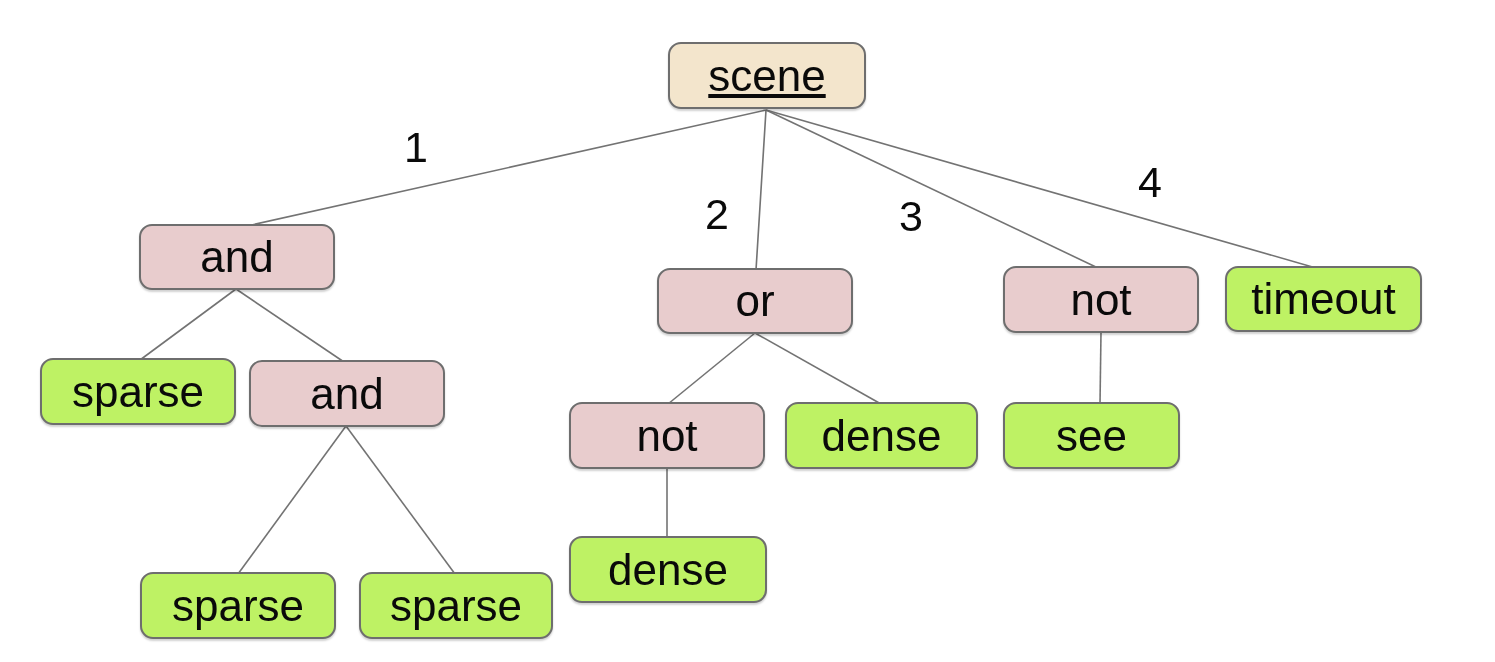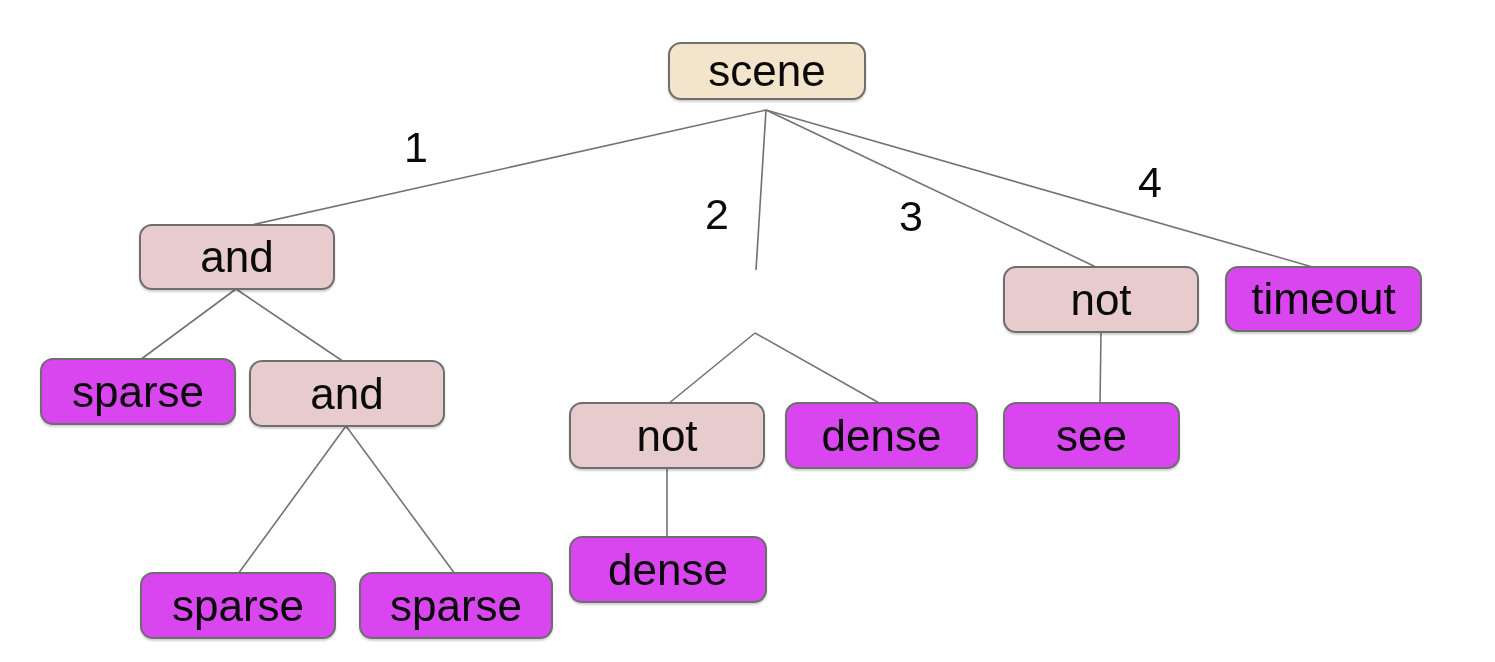--- a/index.html
+++ b/index.html
@@ -28,21 +28,21 @@
     display: flex;
     align-items: center;
     justify-content: center;
     font-size: 44px;
     line-height: 1;
     color: #0a0a0a;
     box-shadow: 0 2px 2px rgba(0,0,0,0.18);
   }
   .node.root { background: #f3e5cc; }
   .node.op   { background: #e8cccd; }
-  .node.leaf { background: #d946ef; }
+  .node.leaf { background: #bef264; }
   .edge-label {
     position: absolute;
     transform: translate(-50%, -50%);
     font-size: 43px;
     line-height: 1;
     color: #0a0a0a;
   }
 </style>
 </head>
 <body>
@@ -57,24 +57,25 @@
     <line x1="236" y1="289" x2="140" y2="360"></line>
     <line x1="236" y1="289" x2="344" y2="362"></line>
     <line x1="346" y1="426" x2="238" y2="574"></line>
     <line x1="346" y1="426" x2="455" y2="574"></line>
     <line x1="755" y1="333" x2="668" y2="404"></line>
     <line x1="755" y1="333" x2="881" y2="404"></line>
     <line x1="667" y1="468" x2="667" y2="538"></line>
     <line x1="1101" y1="332" x2="1100" y2="404"></line>
   </svg>
 
-  <div class="node root" style="left:668px; top:42px; width:198px; height:58px;">scene</div>
+  <div class="node root" style="left:668px; top:42px; width:198px; height:67px;text-decoration:underline;">scene</div>
 
   <div class="node op" style="left:139px; top:224px; width:196px; height:66px;">and</div>
 
+  <div class="node op" style="left:657px; top:268px; width:196px; height:66px;">or</div>
 
   <div class="node op" style="left:1003px; top:266px; width:196px; height:67px;">not</div>
 
   <div class="node leaf" style="left:1225px; top:266px; width:197px; height:66px;">timeout</div>
 
   <div class="node leaf" style="left:40px; top:358px; width:196px; height:67px;">sparse</div>
 
   <div class="node op" style="left:249px; top:360px; width:196px; height:67px;">and</div>
 
   <div class="node op" style="left:569px; top:402px; width:196px; height:67px;">not</div>

